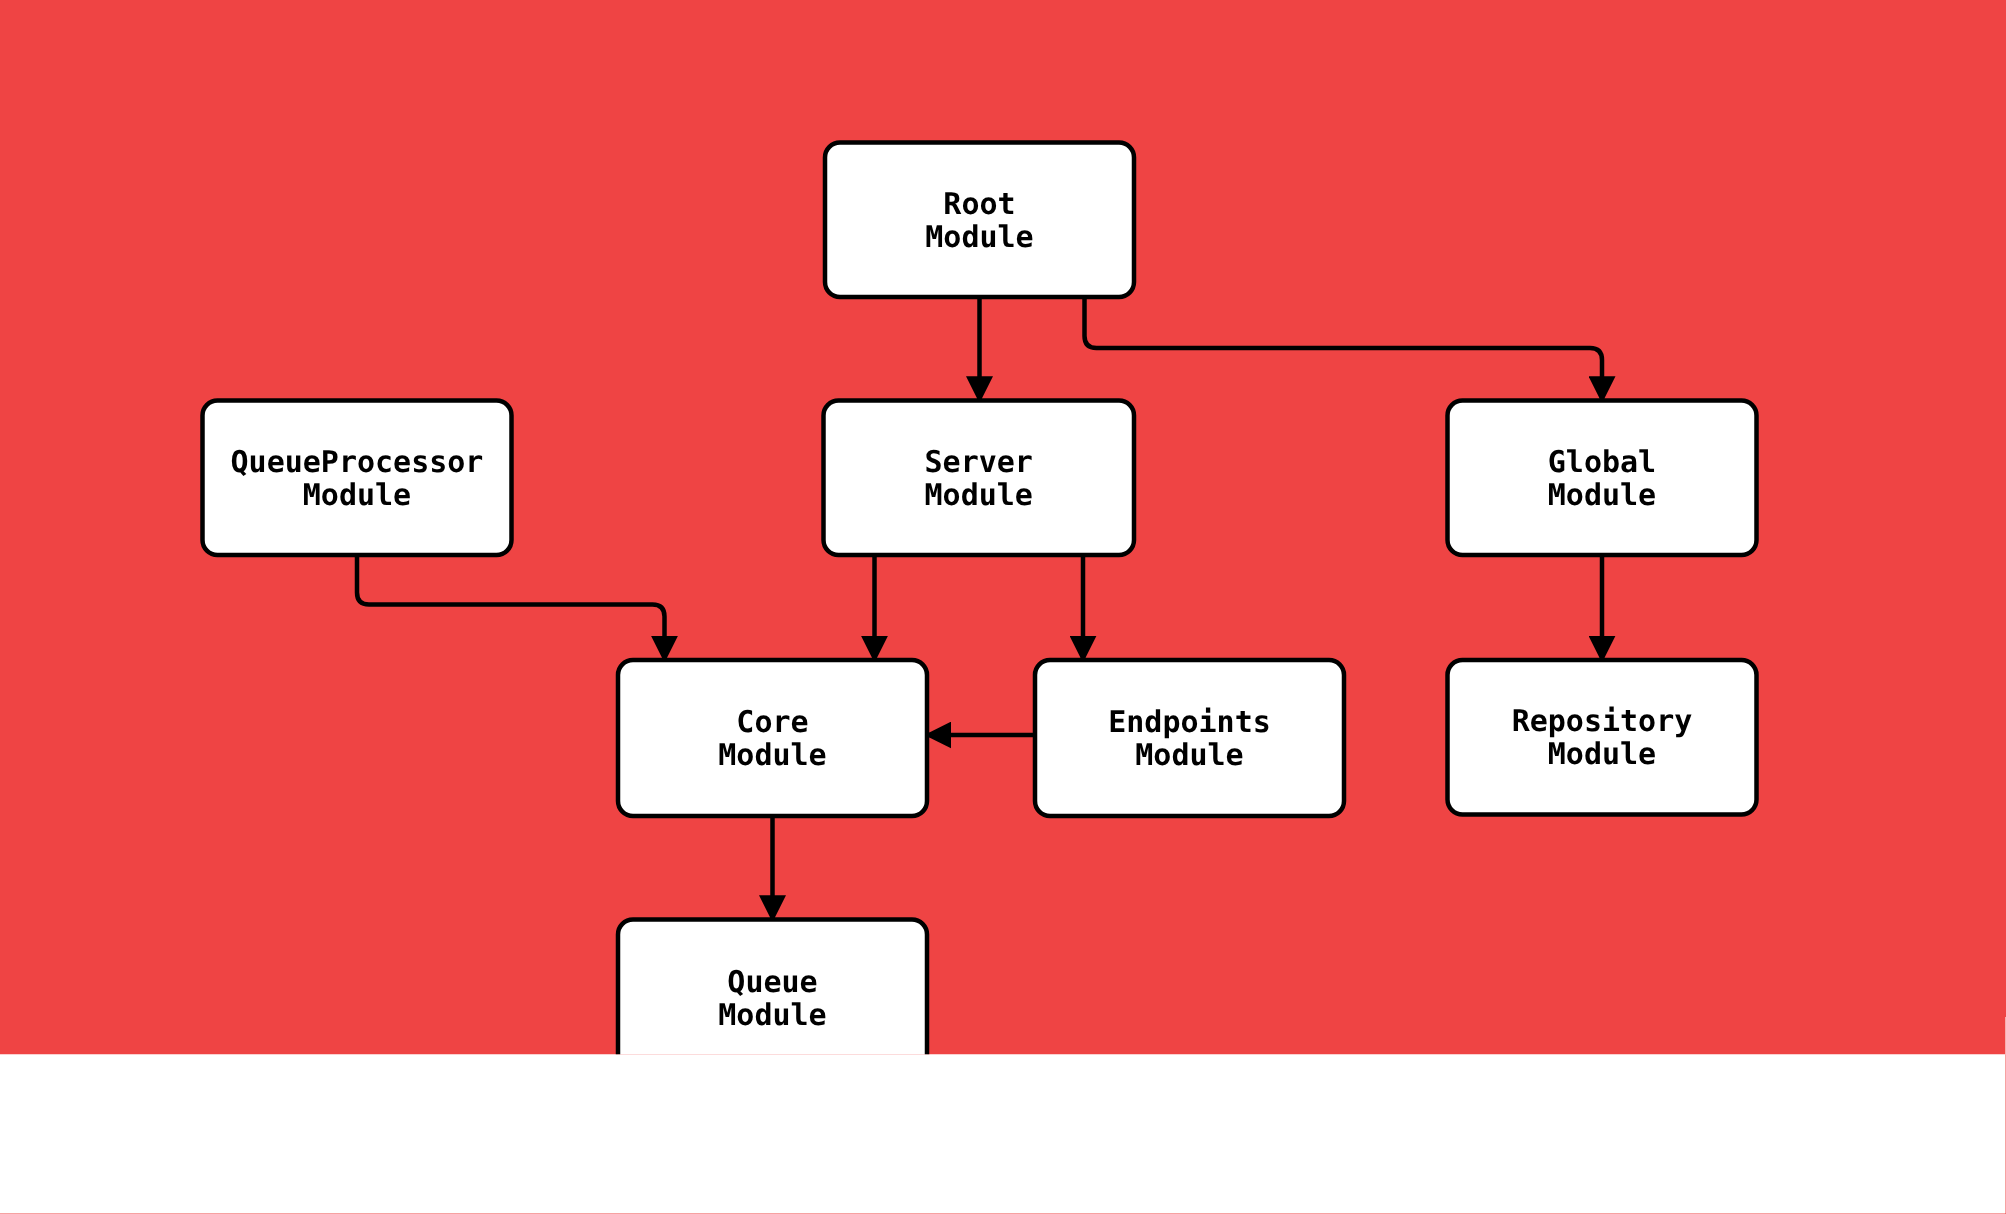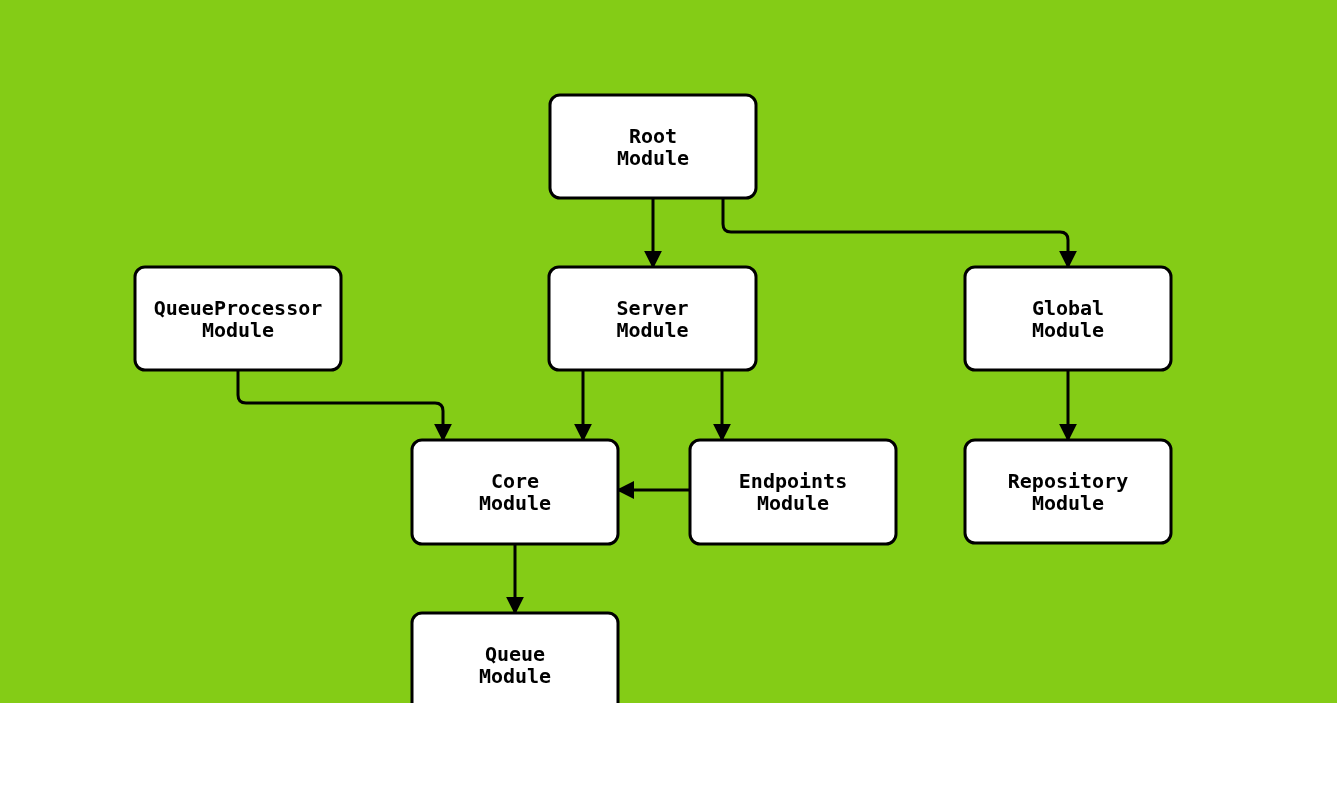--- a/index.html
+++ b/index.html
@@ -4,21 +4,21 @@
 <style>
   html, body {
     margin: 0;
     padding: 0;
     background: #ffffff;
   }
   .canvas {
     position: relative;
     width: 1337px;
     height: 703px;
-    background: #84cc16;
+    background: #ef4444;
     overflow: hidden;
     font-family: "DejaVu Sans Mono", monospace;
   }
   svg text {
     font-family: "DejaVu Sans Mono", monospace;
     font-weight: bold;
     font-size: 20px;
     fill: #000000;
     text-anchor: middle;
   }

